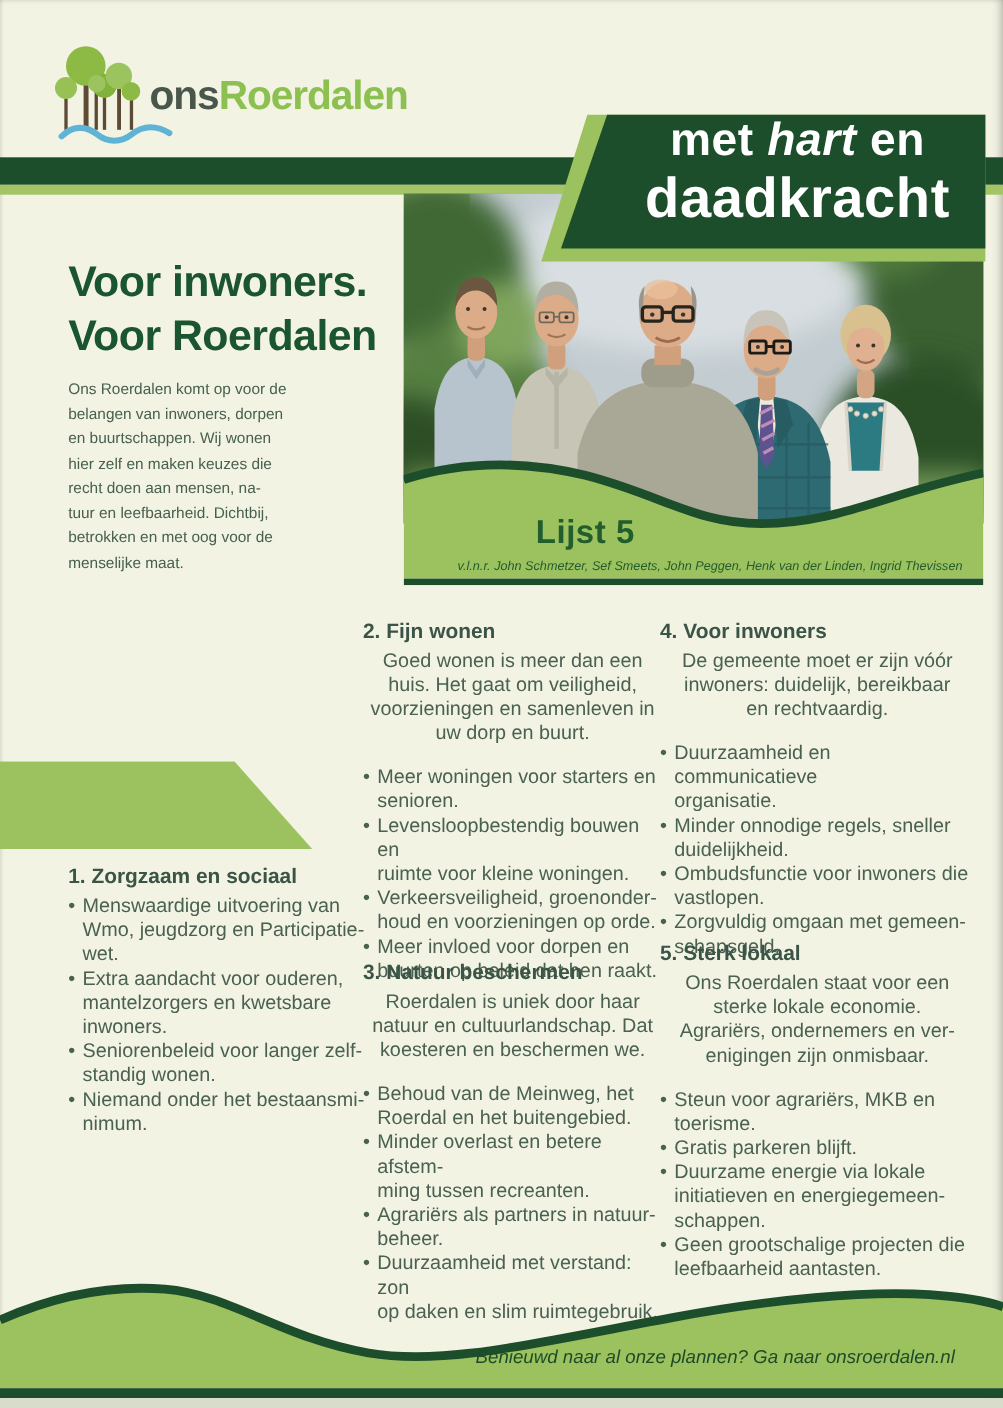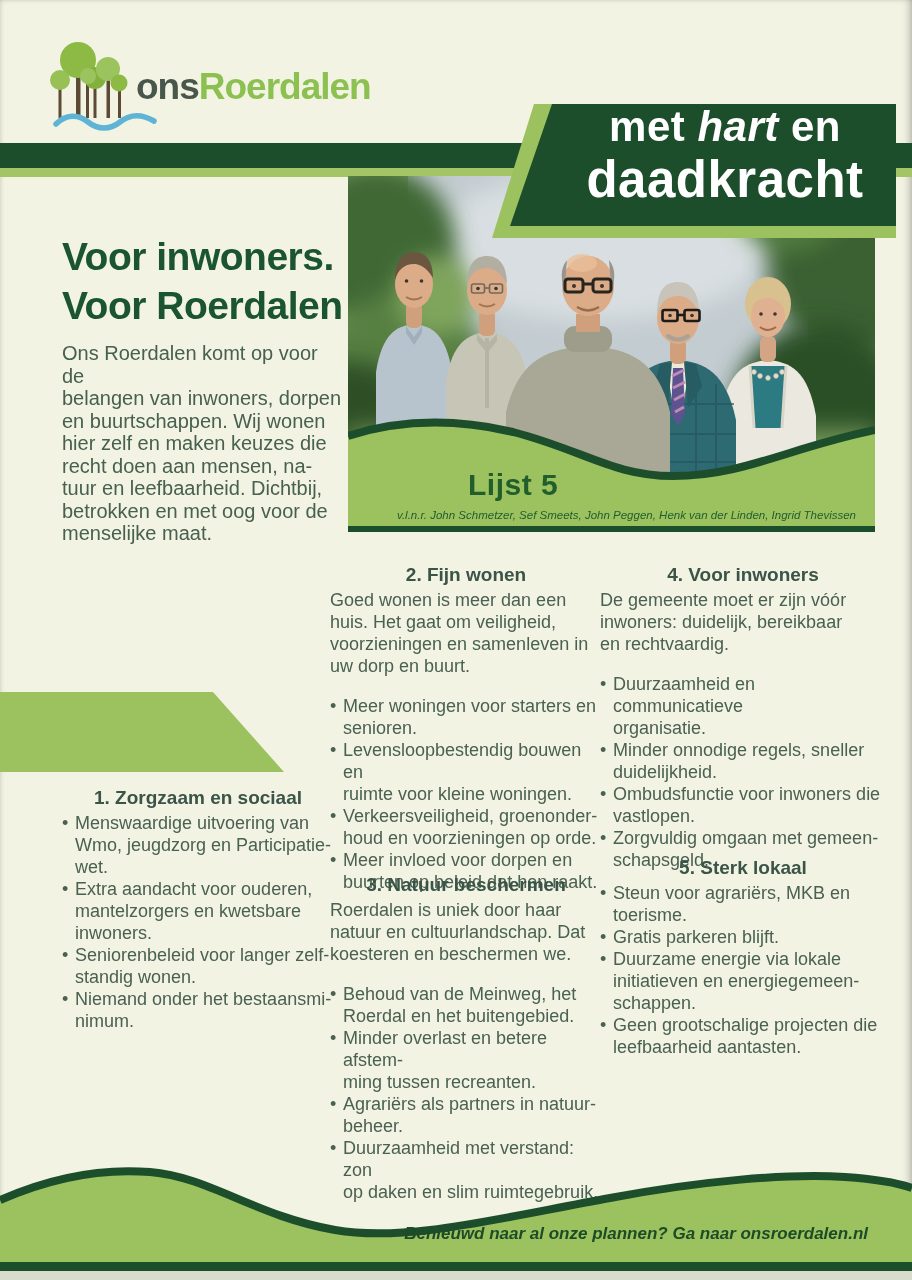--- a/index.html
+++ b/index.html
@@ -13,61 +13,61 @@
   .logo-icon{position:absolute;left:50px;top:36px;width:118px;height:98px;}
   .logo-text{position:absolute;left:120px;top:66px;font-size:37px;font-weight:700;letter-spacing:-1px;margin-left:16px;}
   .logo-text .ons{color:#49564c;}
   .logo-text .roer{color:#8cc152;}
 
   
   .bar-dark{position:absolute;left:0;top:143px;width:912px;height:25px;background:#1d4e2b;}
   .bar-light{position:absolute;left:0;top:168px;width:912px;height:9px;background:#a3c565;}
 
   
-  .photo{position:absolute;left:348px;top:176px;width:484px;height:356px;}
+  .photo{position:absolute;left:367px;top:176px;width:484px;height:356px;}
   .photo .scene{position:absolute;left:0;top:0;width:527px;height:300px;}
   .photo .wave{position:absolute;left:0;bottom:0;width:527px;height:116px;}
   .lijst{position:absolute;left:120px;top:292px;font-size:30px;font-weight:700;color:#215e2c;letter-spacing:.5px;}
   .photo-caption{position:absolute;left:30px;top:333px;width:497px;text-align:center;
                  font-size:11.5px;font-style:italic;font-weight:500;color:#235c2e;}
 
   
   .banner-svg{position:absolute;left:470px;top:104px;width:426px;height:134px;}
   .banner-text{position:absolute;left:560px;top:106px;width:330px;text-align:center;color:#ffffff;line-height:1;}
   .banner-text .b1{font-size:42px;font-weight:600;letter-spacing:.5px;}
   .banner-text .b1 em{font-style:italic;}
   .banner-text .b2{font-size:51px;font-weight:800;letter-spacing:.5px;margin-top:6px;}
 
   
   .headline{position:absolute;left:62px;top:232px;font-size:39px;line-height:49px;font-weight:800;
             color:#1a5530;letter-spacing:-.5px;}
-  .intro{position:absolute;left:62px;top:342px;width:280px;font-size:20px;line-height:22.5px;color:#47604f;}
+  .intro{position:absolute;left:62px;top:342px;width:280px;font-size:14px;line-height:22.5px;color:#47604f;}
 
   
   .speer{position:absolute;left:0;top:692px;width:284px;height:80px;background:#9cc25f;
          clip-path:polygon(0 0,75% 0,100% 100%,0 100%);
          padding:0;box-sizing:border-box;}
   .speer-text{position:absolute;left:62px;top:698px;font-size:27px;line-height:34px;font-weight:800;color:#1d5a30;}
 
   
   .sec{position:absolute;color:#4a6152;font-size:18px;line-height:22px;}
-  .sec h3{margin:0 0 2px 0;font-size:19px;line-height:24px;font-weight:700;color:#3a5447;text-align:center;}
-  .sec p{margin:0 0 18px 0;}
+  .sec h3{margin:0 0 2px 0;font-size:19px;line-height:24px;font-weight:700;color:#3a5447;}
+  .sec p{margin:0 0 18px 0;text-align:center;}
   .sec ul{margin:0;padding:0;list-style:none;}
   .sec li{display:flex;margin:0;}
   .sec li .m{width:13px;flex:0 0 13px;}
   .s1{left:62px;top:786px;width:272px;}
   .s2{left:330px;top:563px;width:272px;}
   .s3{left:330px;top:873px;width:272px;}
   .s4{left:600px;top:563px;width:286px;}
   .s5{left:600px;top:856px;width:286px;}
 
   
   .footer-wave{position:absolute;left:0;top:1158px;width:912px;height:122px;}
-  .footer-text{position:absolute;right:44px;top:1224px;font-size:17px;font-style:italic;font-weight:700;color:#1d4b28;}
+  .footer-text{position:absolute;right:44px;top:1224px;font-size:17px;font-style:italic;font-weight:400;color:#1d4b28;}
 </style>
 </head>
 <body>
 
 <div class="page">
 
   <svg class="logo-icon" viewBox="0 0 118 98">
     <rect x="26" y="32" width="4.5" height="50" fill="#5d4a35"></rect>
     <rect x="8.5" y="50" width="3" height="32" fill="#5d4a35"></rect>
     <rect x="43.5" y="50" width="3" height="32" fill="#5d4a35"></rect>
@@ -347,20 +347,24 @@
       <li>
           <span class="m">•</span>
           <span class="prewrap">Zorgvuldig omgaan met gemeen-
 schapsgeld.</span>
         </li>
     </ul>
   </section>
 
   <section class="sec s5">
     <h3>5. Sterk lokaal</h3>
+    <p class="prewrap">Ons Roerdalen staat voor een
+sterke lokale economie.
+Agrariërs, ondernemers en ver-
+enigingen zijn onmisbaar.</p>
     <ul>
       <li>
           <span class="m">•</span>
           <span class="prewrap">Steun voor agrariërs, MKB en
 toerisme.</span>
         </li>
       <li>
           <span class="m">•</span>
           <span class="prewrap">Gratis parkeren blijft.</span>
         </li>

